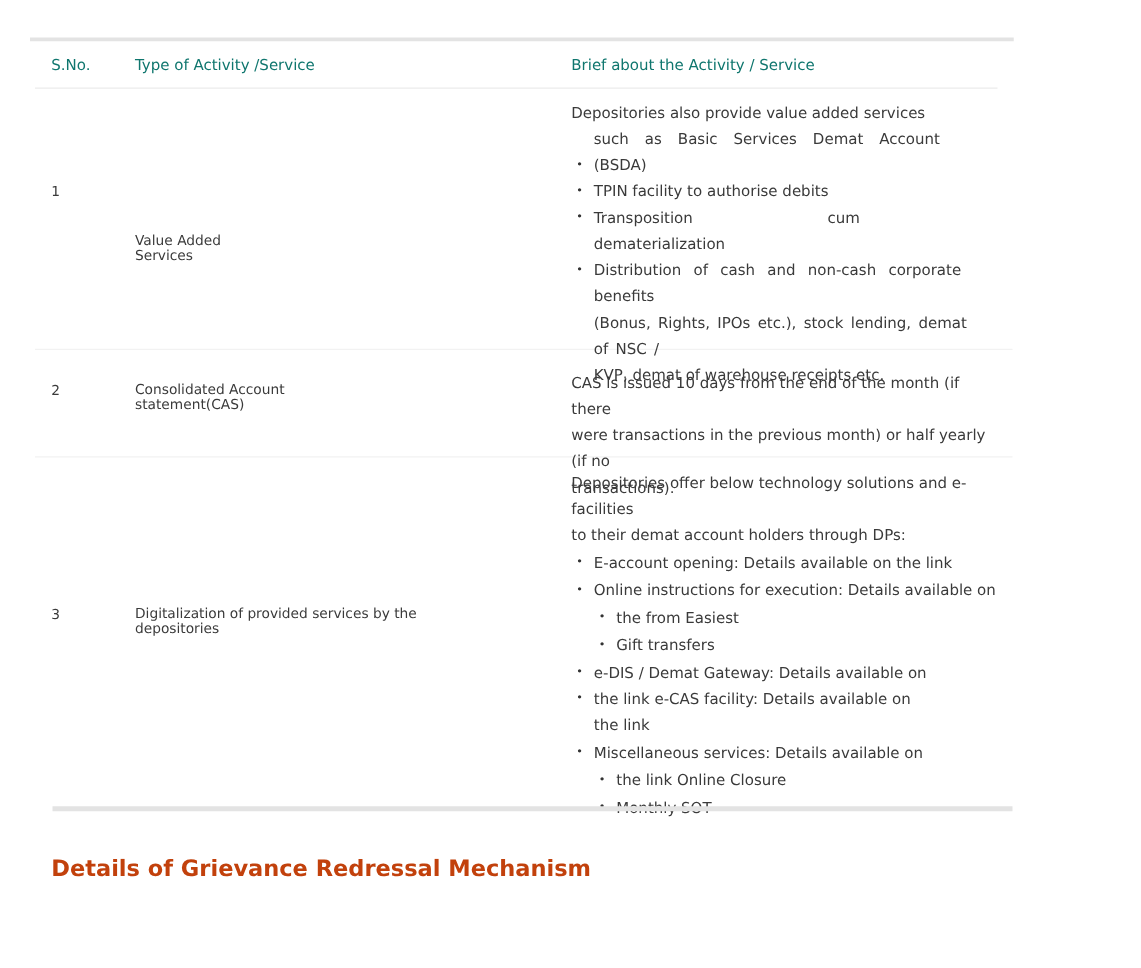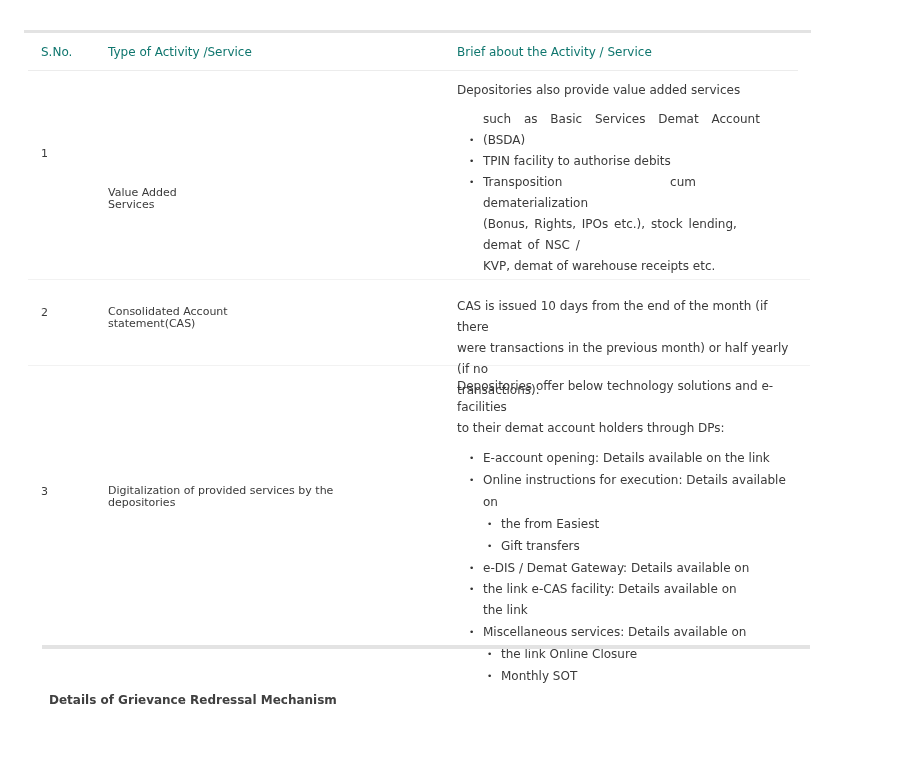--- a/index.html
+++ b/index.html
@@ -23,37 +23,37 @@
 
     .row {
       position: absolute; left: 28px; width: 782px;
       border-bottom: 1px solid #f2f2f2;
     }
     .row .sno { position: absolute; left: 13px; font-size: 11px; color: #3a3a3a; }
     .row .type { position: absolute; left: 80px; font-size: 11px; color: #3a3a3a; line-height: 12px; }
     .row .brief { position: absolute; left: 429px; font-size: 12px; color: #3a3a3a; line-height: 21px; }
 
     .brief p { margin: 0; }
-    .brief ul { margin: 8px; padding: 0; list-style: none; }
+    .brief ul { margin: 0; padding: 0; list-style: none; }
     .brief li { position: relative; padding-left: 18px; }
     .brief li::before {
       content: "•"; position: absolute; left: 4px; top: 0; font-size: 9px; color: #333;
     }
     .brief li.noblt::before { content: ""; }
     .brief li.sub { padding-left: 36px; }
     .brief li.sub::before { left: 22px; }
     .justified { text-align: justify; text-align-last: auto; }
 
     .bottom-rule {
       position: absolute; left: 42px; top: 645px; width: 768px; height: 4px;
       background: #e3e3e3;
     }
     .section-title {
-      position: absolute; left: 41px; top: 685px; margin: 8px;
-      font-size: 12px; font-weight: bold; color: #404040;
+      position: absolute; left: 41px; top: 685px; margin: 0;
+      font-size: 18px; font-weight: bold; color: #c2410c;
     }
   </style>
 </head>
 <body>
 
 <div class="top-rule"></div>
 
 <div class="table-header">
   <span class="col-sno">S.No.</span>
   <span class="col-type">Type of Activity /Service</span>
@@ -67,20 +67,21 @@
     <div>Services</div>
   </div>
   <div class="brief" style="top:9px;width:332px;">
     <p>Depositories also provide value added services</p>
     <ul>
       <li class="noblt justified" style="word-spacing:9px;">such as Basic Services Demat Account</li>
       <li>(BSDA)</li>
       <li>TPIN facility to authorise debits</li>
       <li style="word-spacing:104px;">Transposition cum</li>
       <li class="noblt">dematerialization</li>
+      <li style="word-spacing:6px;">Distribution of cash and non-cash corporate benefits</li>
       <li class="noblt" style="word-spacing:2px;">(Bonus, Rights, IPOs etc.), stock lending, demat of NSC /</li>
       <li class="noblt">KVP, demat of warehouse receipts etc.</li>
     </ul>
   </div>
 </div>
 
 <div class="row" style="top:280px;height:85px;">
   <span class="sno" style="top:26px;">2</span>
   <div class="type" style="top:26px;">
     <div>Consolidated Account</div>

